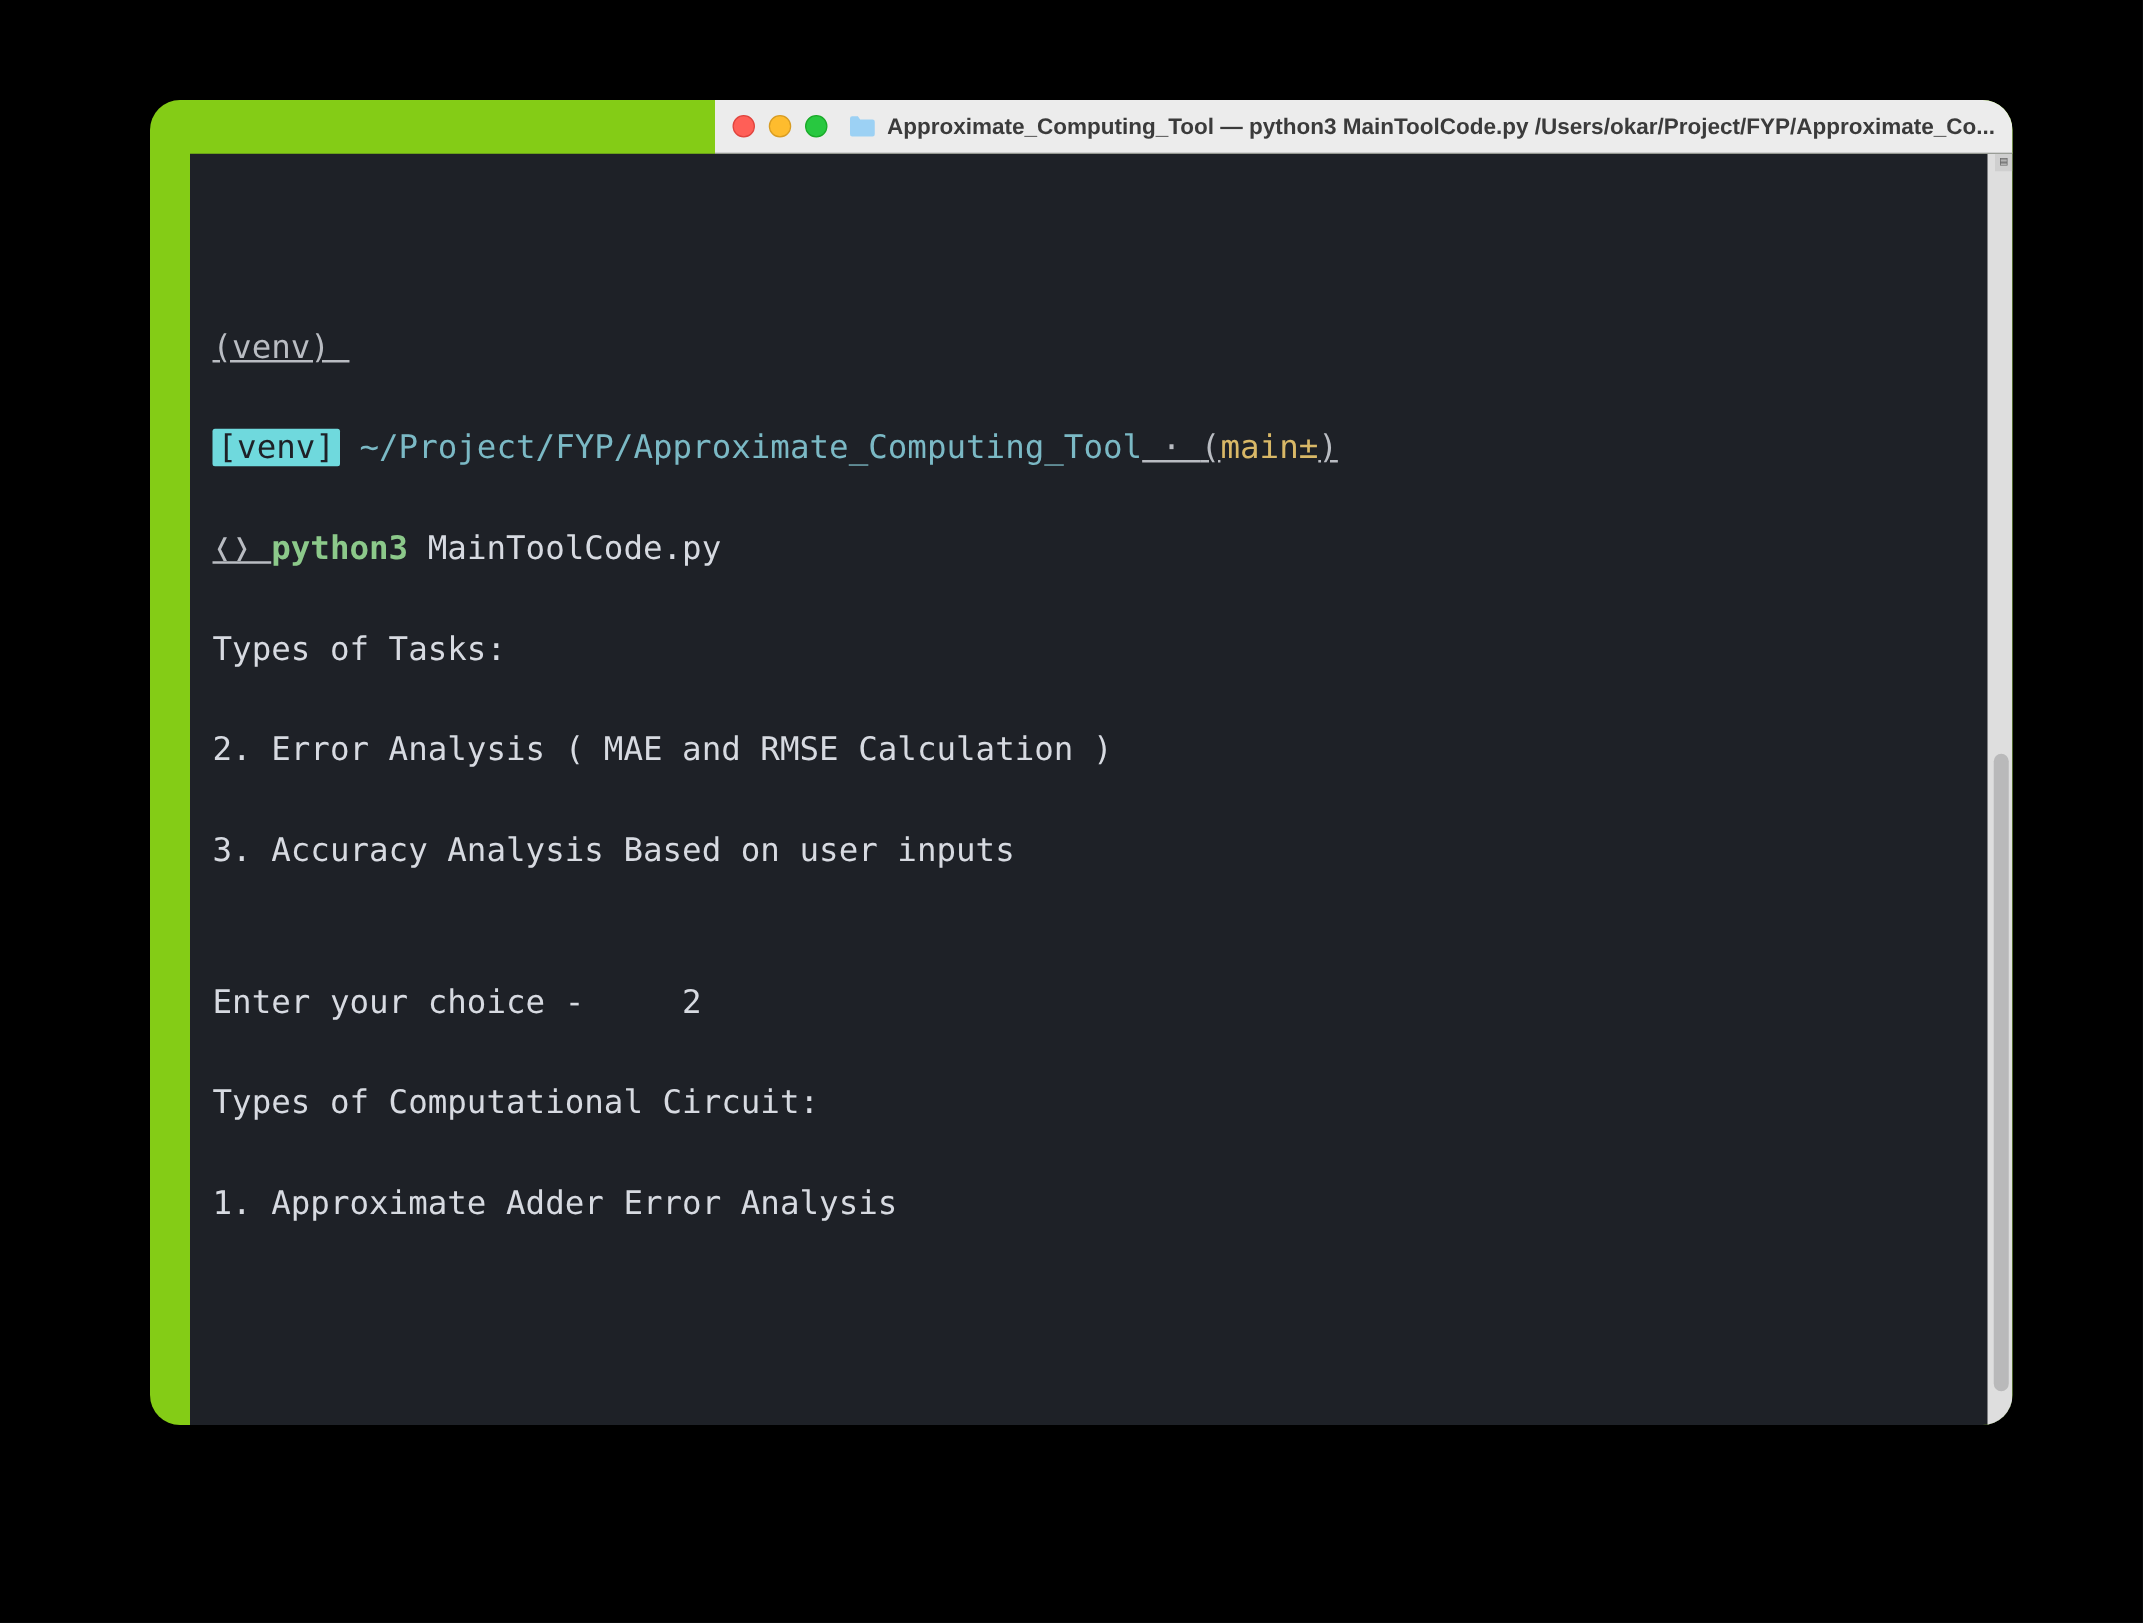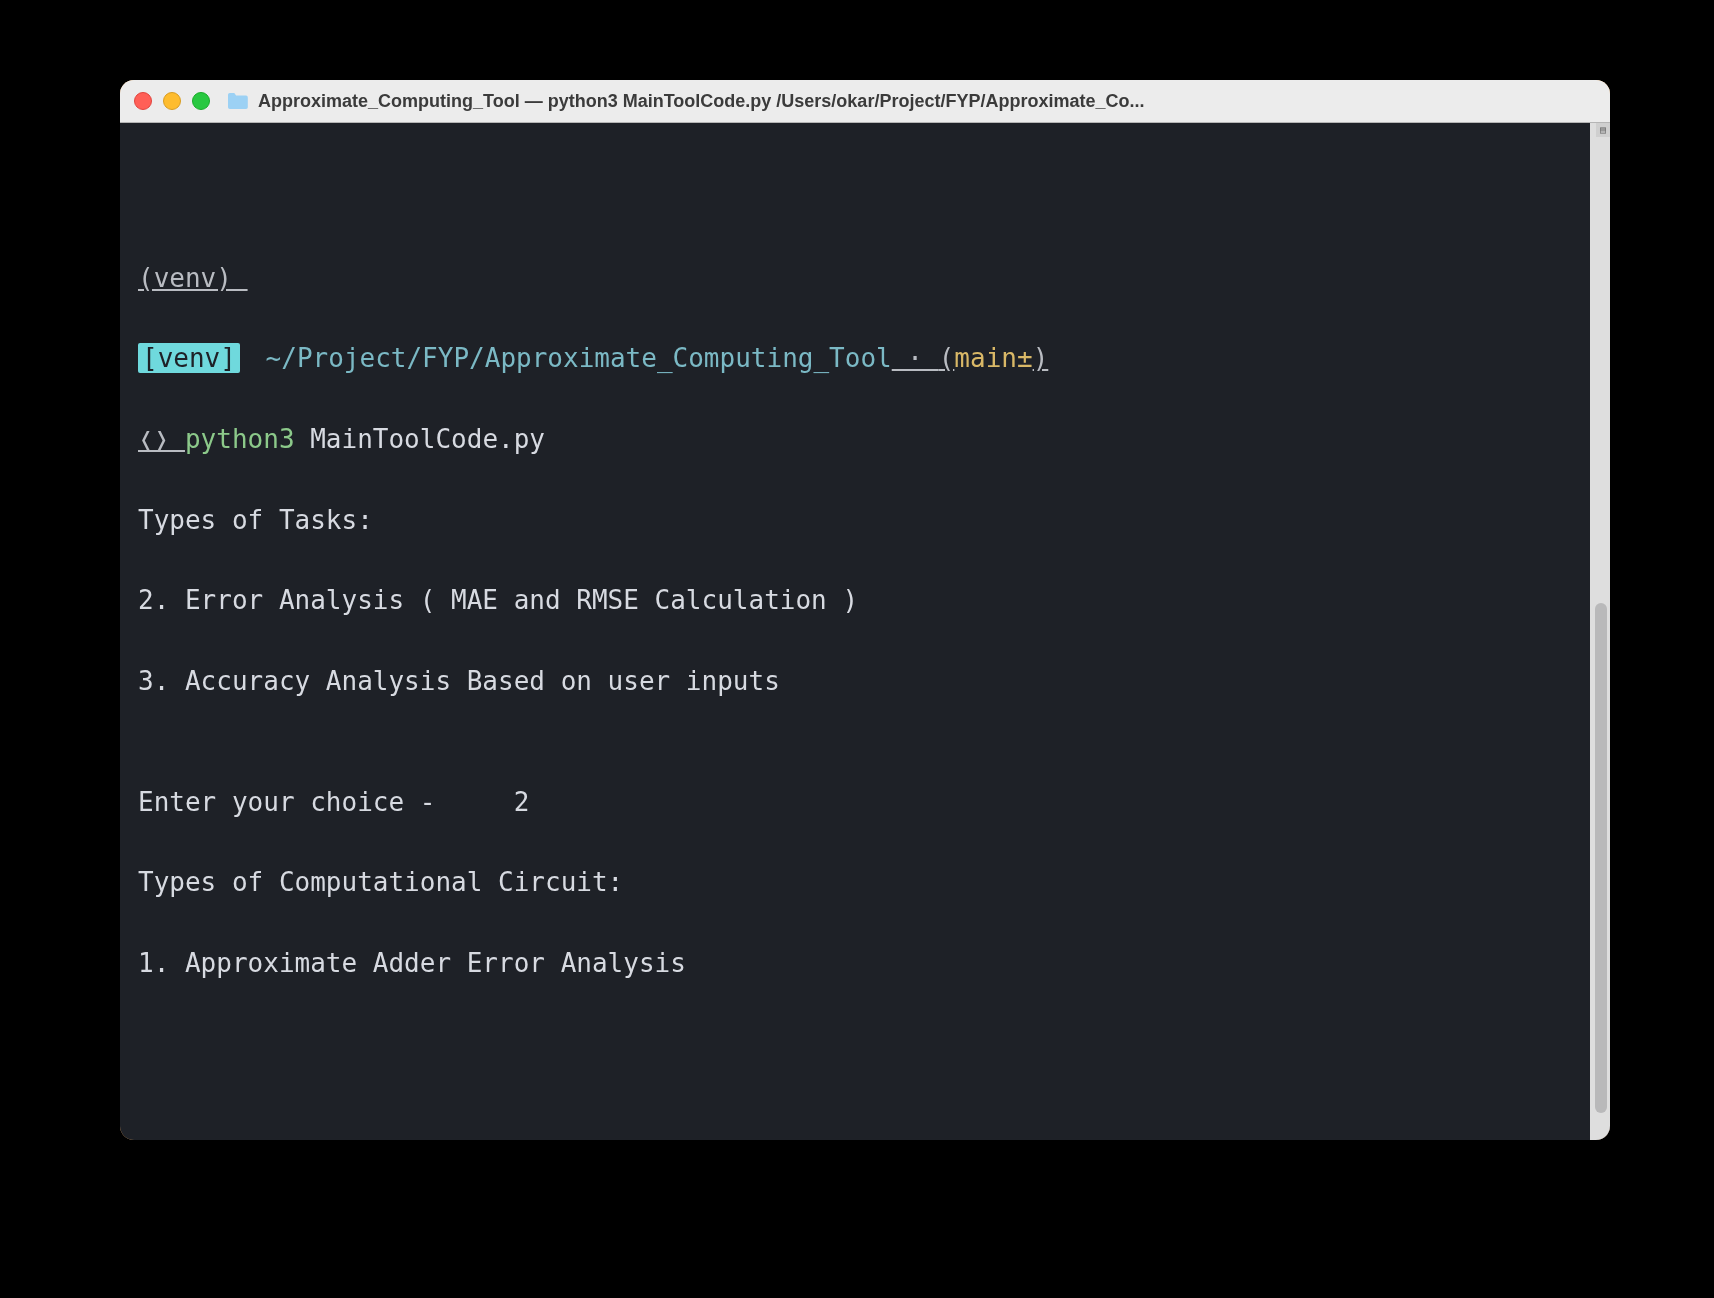--- a/index.html
+++ b/index.html
@@ -10,26 +10,27 @@
     height: 1298px;
     font-family: "SF Mono", ui-monospace, Menlo, Consolas, monospace;
     overflow: hidden;
   }
   .window {
     position: absolute;
     left: 120px;
     top: 80px;
     width: 1490px;
     height: 1060px;
-    background: #fdba74;
-    border-radius: 14px;
+    background: #84cc16;
+    border-radius: 24px;
     box-shadow: 0 30px 80px rgba(0,0,0,0.6);
     overflow: hidden;
     display: flex;
     flex-direction: column;
+    align-items: flex-end;
   }
   .titlebar {
     height: 42px;
     background: #ececec;
     display: flex;
     align-items: center;
     padding: 0 14px;
     gap: 10px;
     border-bottom: 1px solid #b5b5b5;
     flex: none;
@@ -110,22 +111,22 @@
     background: #b9b9ba;
     border-radius: 6px;
   }
   .venv-badge {
     background: #6fd9dd;
     color: #1e2127;
     padding: 0 4px;
     border-radius: 2px;
     margin-top: 12px;
   }
-  .cyan   { color: #7bb9c5; margin-left: 10px; }
-  .green  { color: #8cc98a; }
+  .cyan   { color: #7bb9c5; }
+  .green  { color: #8cc98a; font-weight: bold; }
   .yellow { color: #d9b867; }
   .dim    { color: #b9bcc2; text-decoration: underline; }
   .underline { text-underline-offset: 3px; }
   .line { display: block; }
 </style>
 </head>
 <body>
 
 <div class="window">
 

